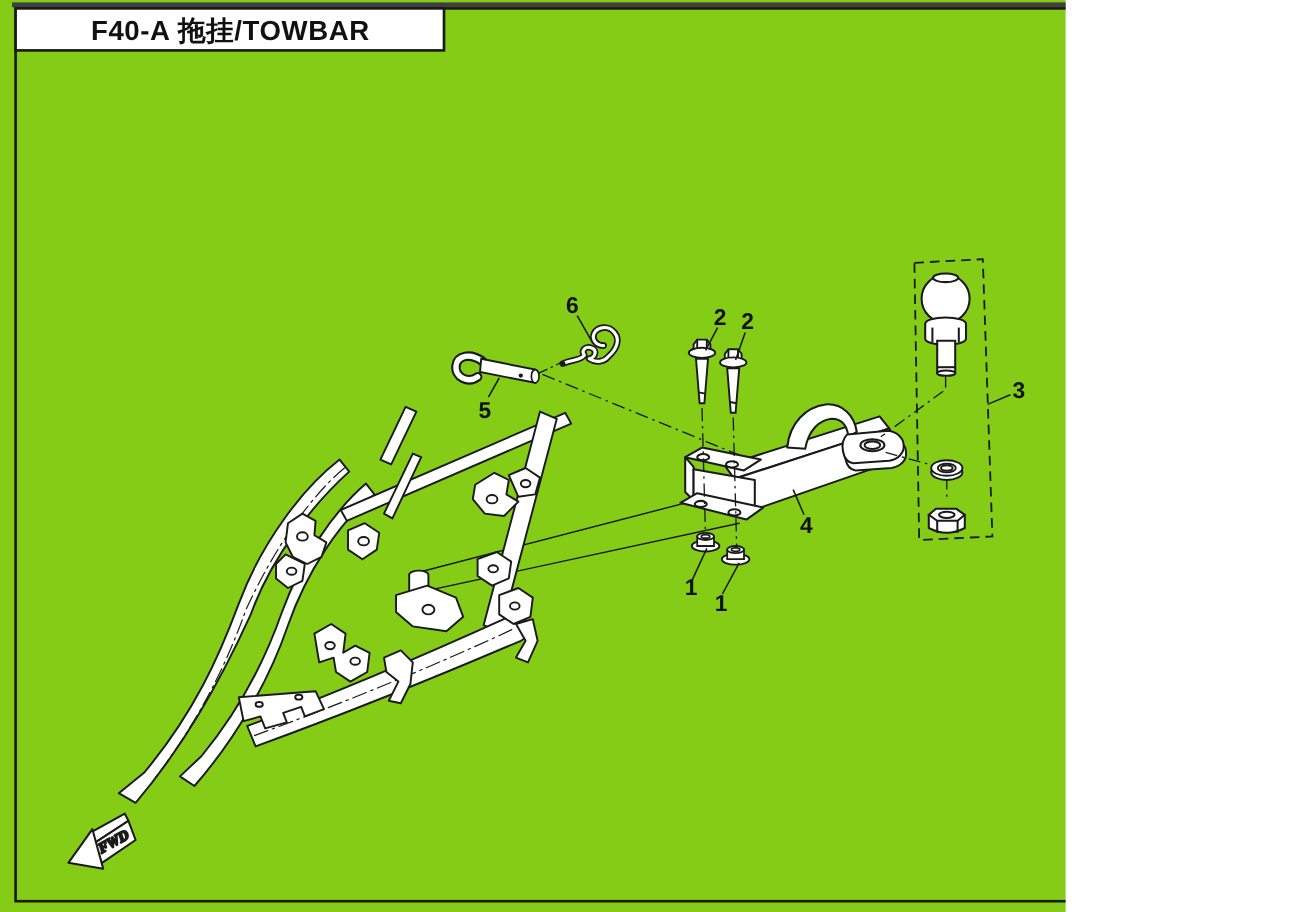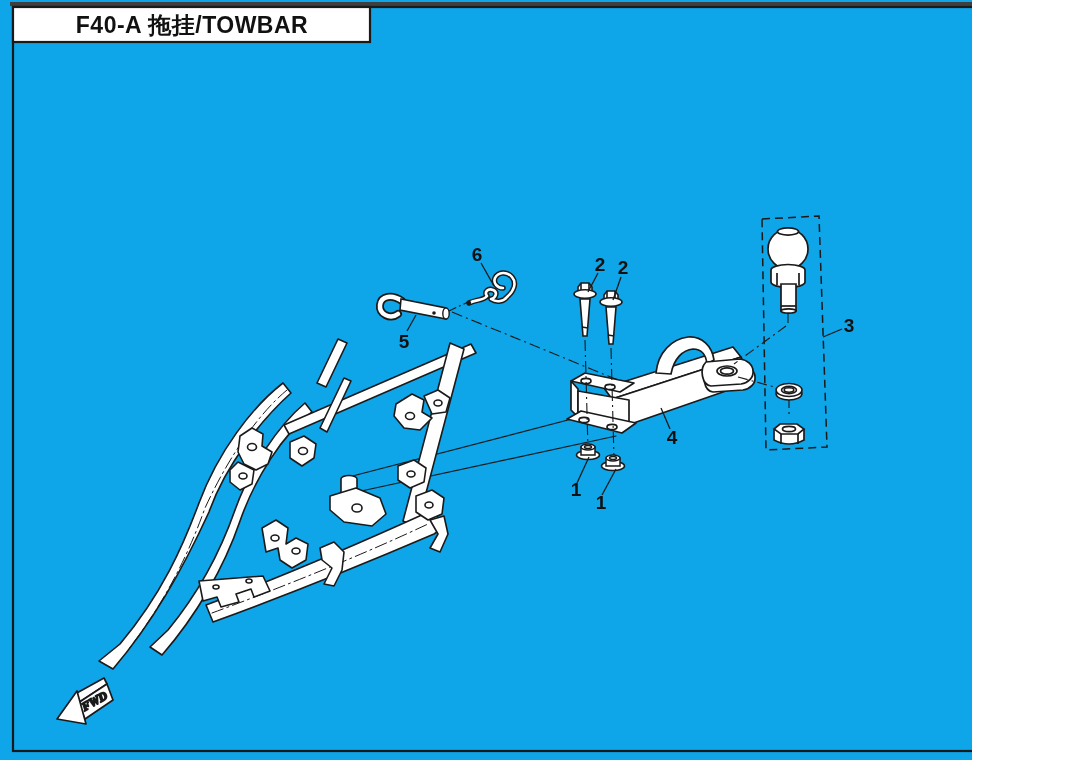--- a/index.html
+++ b/index.html
@@ -1,16 +1,16 @@
 <!DOCTYPE html>
 <html><head>
 <meta charset="utf-8">
 <style>
   html,body{margin:0;padding:0;background:#ffffff;}
-  .stage{position:relative;width:972px;height:760px;background:#0ea5e9;overflow:hidden;
+  .stage{position:relative;width:888px;height:760px;background:#84cc16;overflow:hidden;
          font-family:"Liberation Sans", sans-serif;}
   svg{display:block;}
   text{font-family:"Liberation Sans", sans-serif;}
   .callout{font-weight:bold;font-size:19px;fill:#111;}
   .title{font-weight:bold;font-size:23px;fill:#111;letter-spacing:0.5px;}
   .fwd{font-weight:bold;font-style:italic;font-size:12px;fill:#111;
        font-family:"Liberation Serif", serif;}
 </style>
 </head>
 <body>

